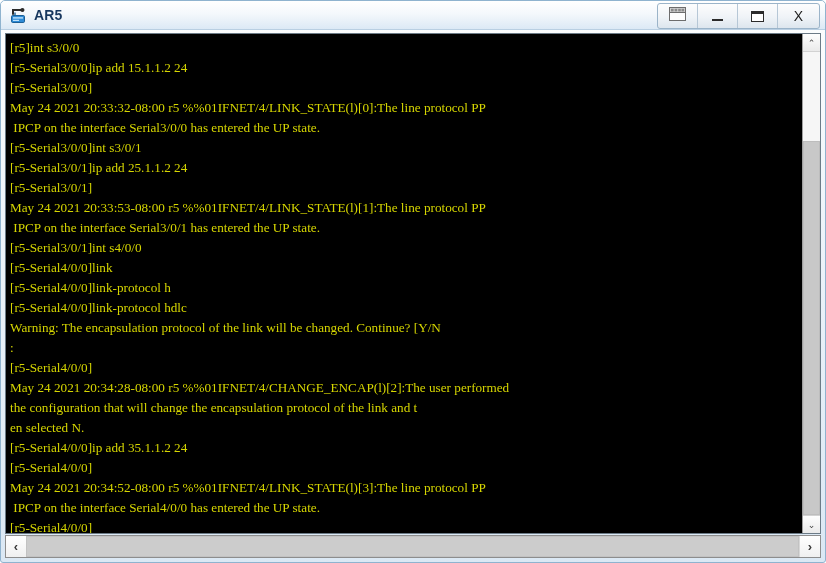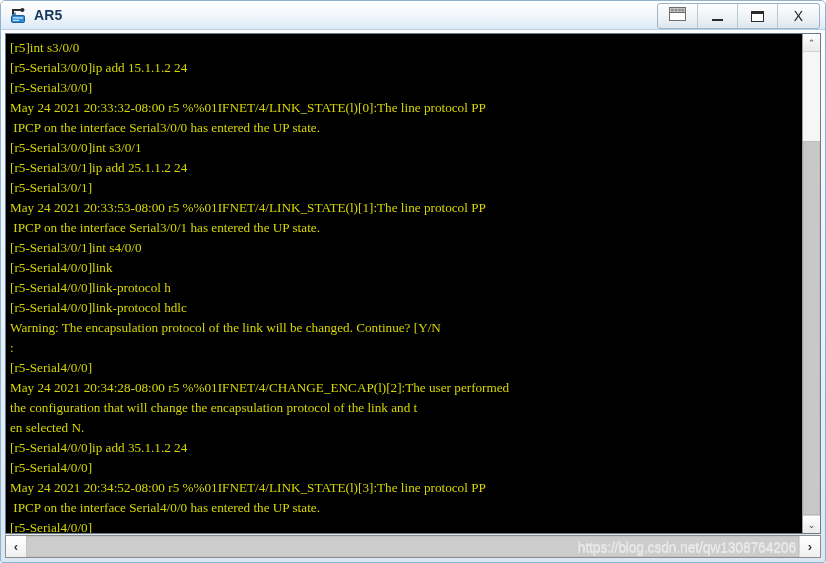--- a/index.html
+++ b/index.html
@@ -295,16 +295,15 @@
   <div id="hscroll-row">
     <div class="hsb-arrow left">
       <span>‹</span>
     </div>
     <div id="hscroll-track">
       <div id="hscroll-thumb"></div>
     </div>
     <div class="hsb-arrow right">
       <span>›</span>
     </div>
-    <div id="watermark">https://blog.csdn.net/qw1308764206</div>
   </div>
 
 </div>
 
 </body></html>

